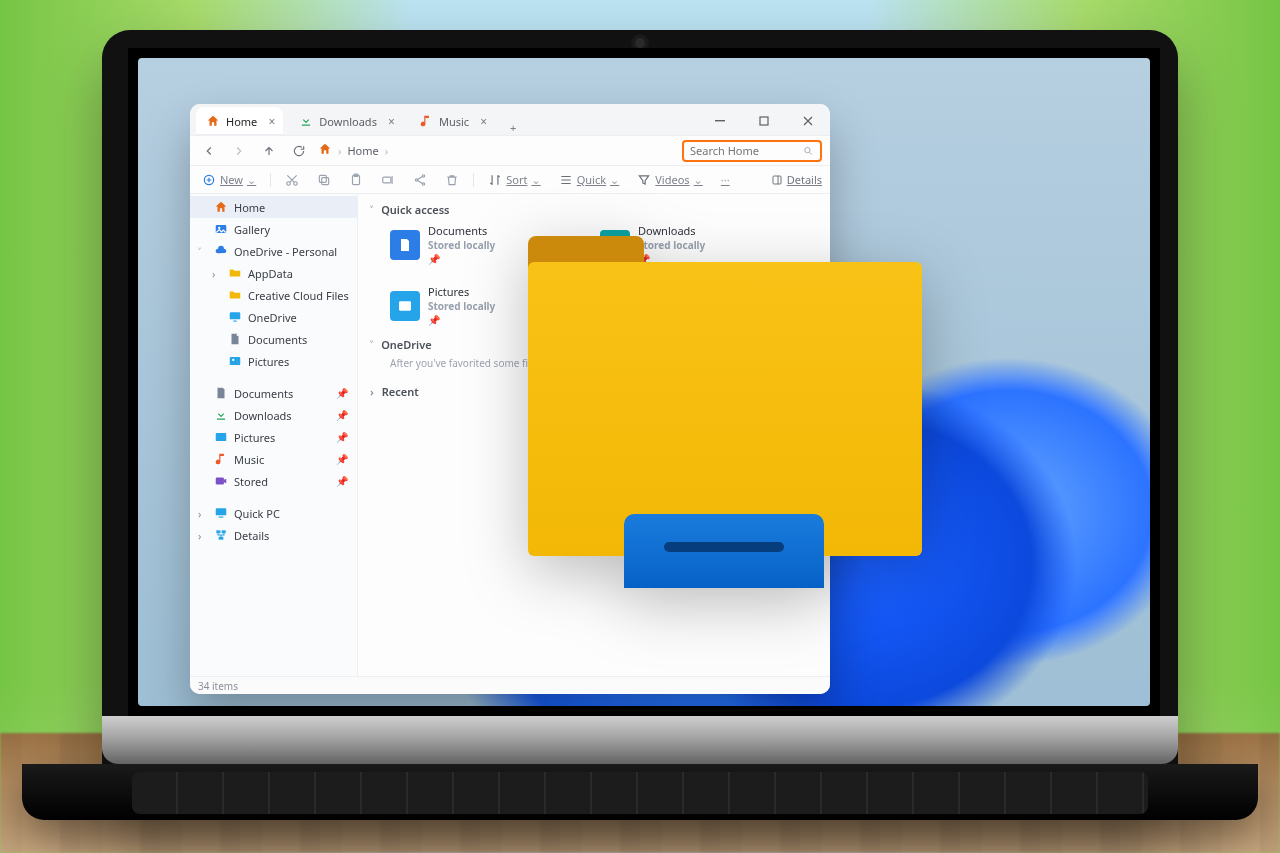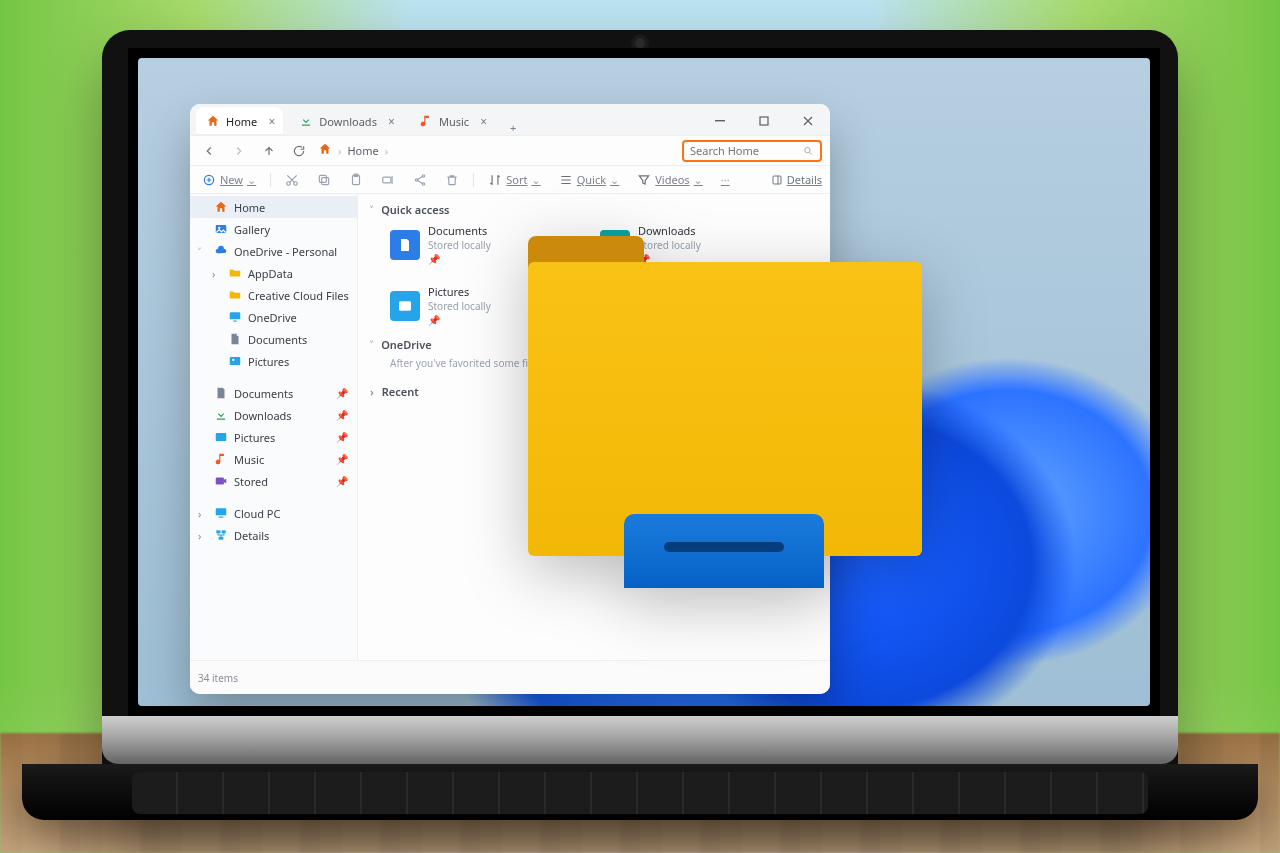--- a/index.html
+++ b/index.html
@@ -131,25 +131,25 @@
   .shead{ display:flex; align-items:center; gap:8px; color:#4c5059; font-weight:600; font-size:11px; }
   .shead .chev{ color:#8a8f99;}
   .tiles{ display:flex; flex-wrap:wrap; gap:18px 60px; padding:6px 0 2px 20px;}
   .tile{ display:flex; align-items:center; gap:8px; width:150px;}
   .thumb{ width:30px; height:30px; border-radius:4px; display:flex; align-items:center; justify-content:center; color:#fff;}
   .thumb.blue{ background:#2f7de1;}
   .thumb.teal{ background:#12a3a3;}
   .thumb.sky { background:#2aa3e6;}
   .thumb.orange{ background:#e65a2e;}
   .tmeta .ttl{ color:#2f333b; font-size:11px;}
-  .tmeta .sub{ color:#98a0ad; font-size:10px;}
+  .tmeta .sub{ color:#98a0ad; font-size:10px;font-weight:bold;}
   .tmeta .pinrow{ color:#98a0ad; font-size:10px;}
   .hint{ color:#9ba2ae; font-size:10px; padding:4px 0 6px 20px;}
 
-  .status{ position:absolute; left:0; right:0; bottom:0; height:34px; background:#fbfbfc; border-top:1px solid #eceef1; display:flex; align-items:center; padding:0 8px; color:#8a8f99; font-size:10px;}
+  .status{ position:absolute; left:0; right:0; bottom:0; height:18px; background:#fbfbfc; border-top:1px solid #eceef1; display:flex; align-items:center; padding:0 8px; color:#8a8f99; font-size:10px;}
 
   
   .ic-home svg,.ic-gallery svg,.ic-onedrive svg,.ic-folder svg,.ic-desktop svg,.ic-docs svg,.ic-pics svg,.ic-dl svg,.ic-music svg,.ic-vid svg,.ic-pc svg,.ic-net svg{width:14px;height:14px;display:block}
   .muted{color:#9aa2af}
 
   
   .bigfolder{
     position:absolute; left:390px; top:178px; width:394px; height:320px;
     filter: drop-shadow(0 16px 30px rgba(0,0,0,.25));
   }
@@ -482,21 +482,21 @@
                 <div class="ssep"></div>
 
                 <div class="srow col">
                   <span class="caret"></span>
                   <span class="sic ic-pc">
                       <svg viewBox="0 0 24 24" fill="#2aa3e6">
                         <rect x="3" y="4" width="18" height="12" rx="2"></rect>
                         <rect x="8" y="18" width="8" height="2"></rect>
                       </svg>
                     </span>
-                  <span>Cloud PC</span>
+                  <span>Quick PC</span>
                 </div>
                 <div class="srow col">
                   <span class="caret"></span>
                   <span class="sic ic-net">
                       <svg viewBox="0 0 24 24" fill="#2aa3e6">
                         <rect x="4" y="4" width="7" height="5"></rect>
                         <rect x="13" y="4" width="7" height="5"></rect>
                         <rect x="8" y="15" width="8" height="5"></rect>
                         <path d="M7 9v3h10V9M12 12v3" stroke="#2aa3e6" stroke-width="2" fill="none"></path>
                       </svg>

